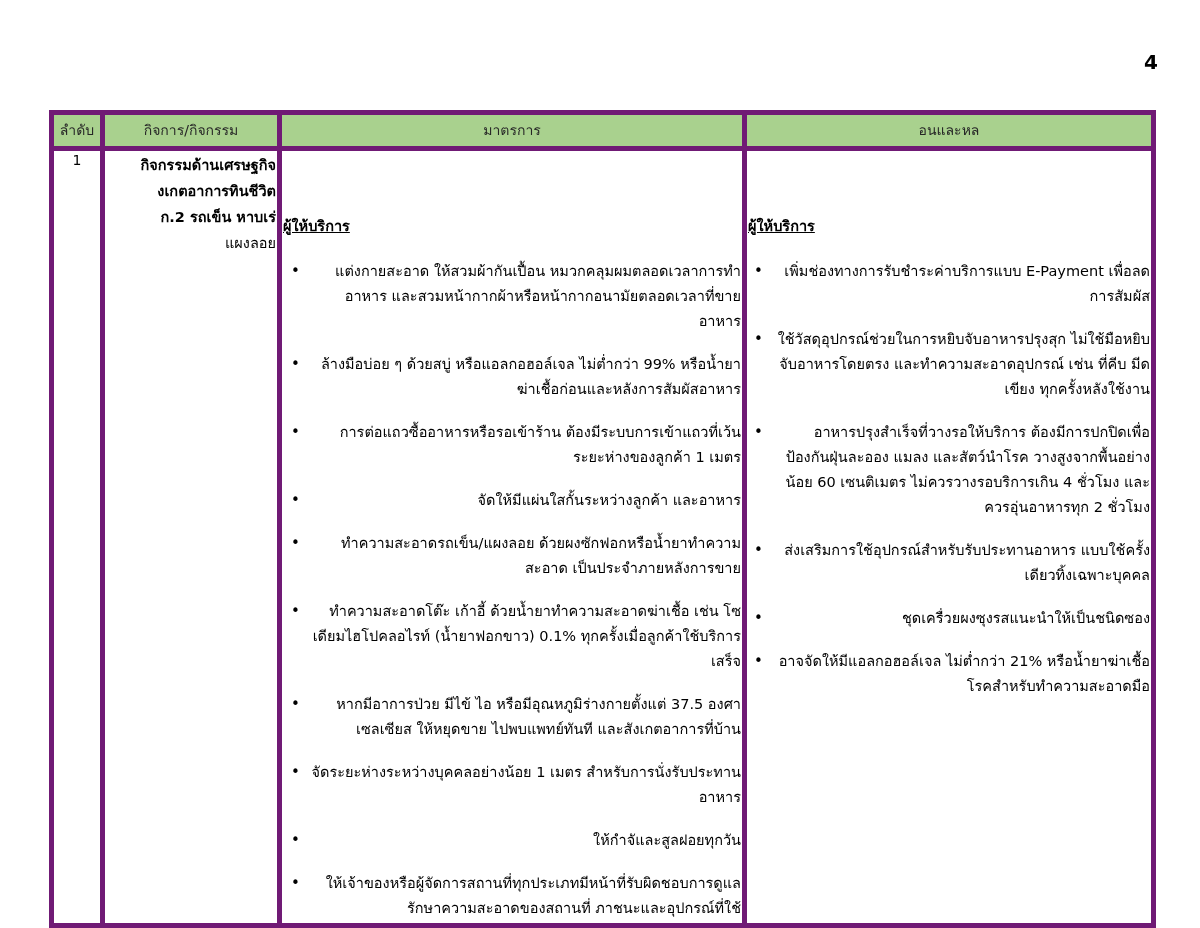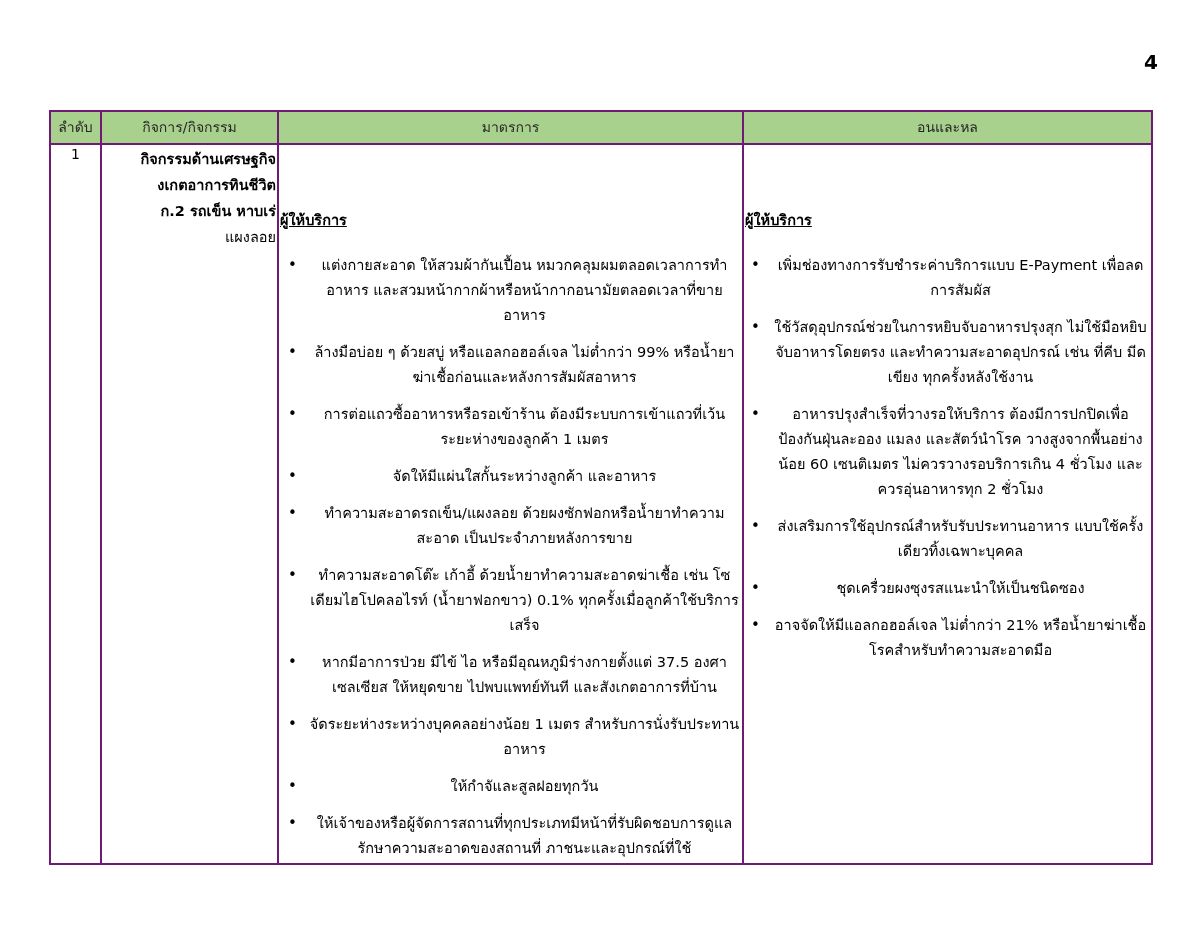--- a/index.html
+++ b/index.html
@@ -39,21 +39,21 @@
     position: absolute;
     left: 49px;
     top: 110px;
     width: 1102px;
     border-collapse: collapse;
     table-layout: fixed;
   }
 
   table.doc-table td,
   table.doc-table th {
-    border: 2px solid #701a75;
+    border: 5px solid #701a75;
     vertical-align: top;
     padding: 1px;
   }
 
   
   thead th {
     background: #a9d18e;
     border: 1px solid #548235;
     text-align: center;
     font-weight: normal;
@@ -112,22 +112,22 @@
   .cell-advice  .section-title { margin-top: 62px; }
 
   ul.bullets {
     list-style: none;
     margin: 0;
     padding: 0;
   }
   ul.bullets > li {
     position: relative;
     padding-left: 28px;
-    margin: 12px 0 1px 0;
-    text-align: center;
+    margin: 18px 0 1px 0;
+    text-align: right;
   }
   ul.bullets > li::before {
     content: "\2022";
     position: absolute;
     left: 8px;
     top: 0;
     font-size: 15px;
     line-height: 25px;
   }
   .cell-advice ul.bullets > li { padding-left: 26px; }

